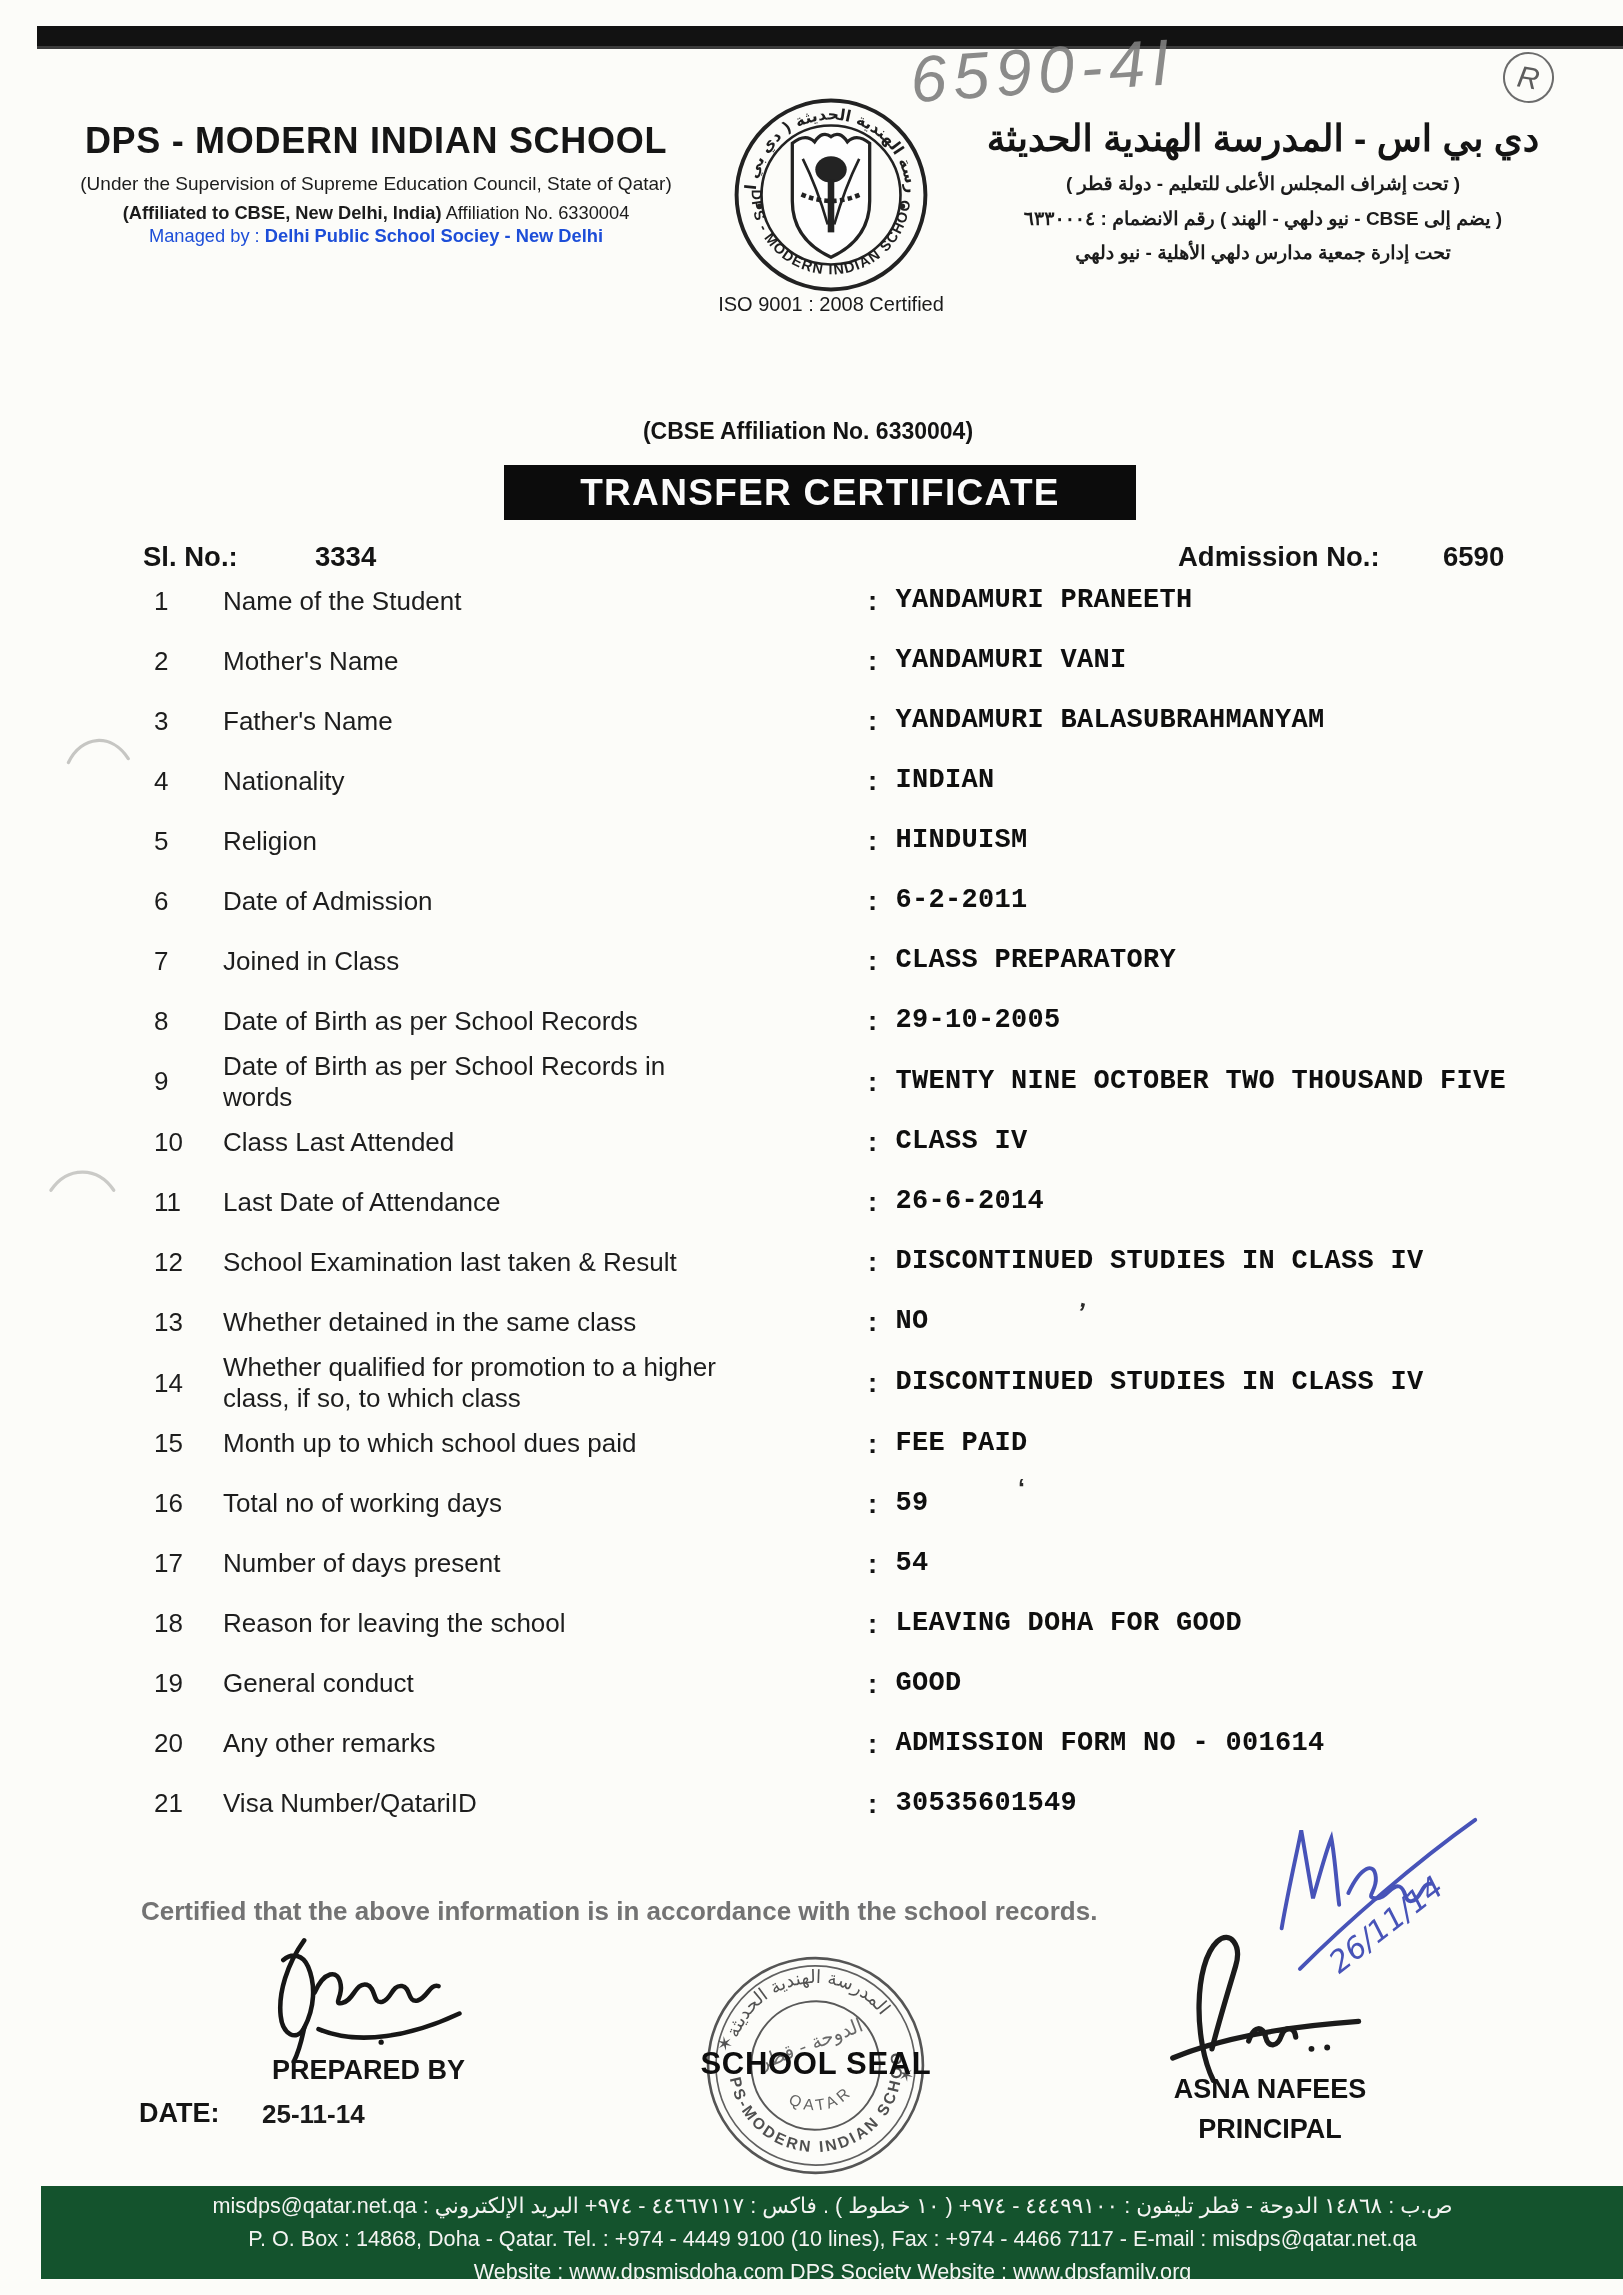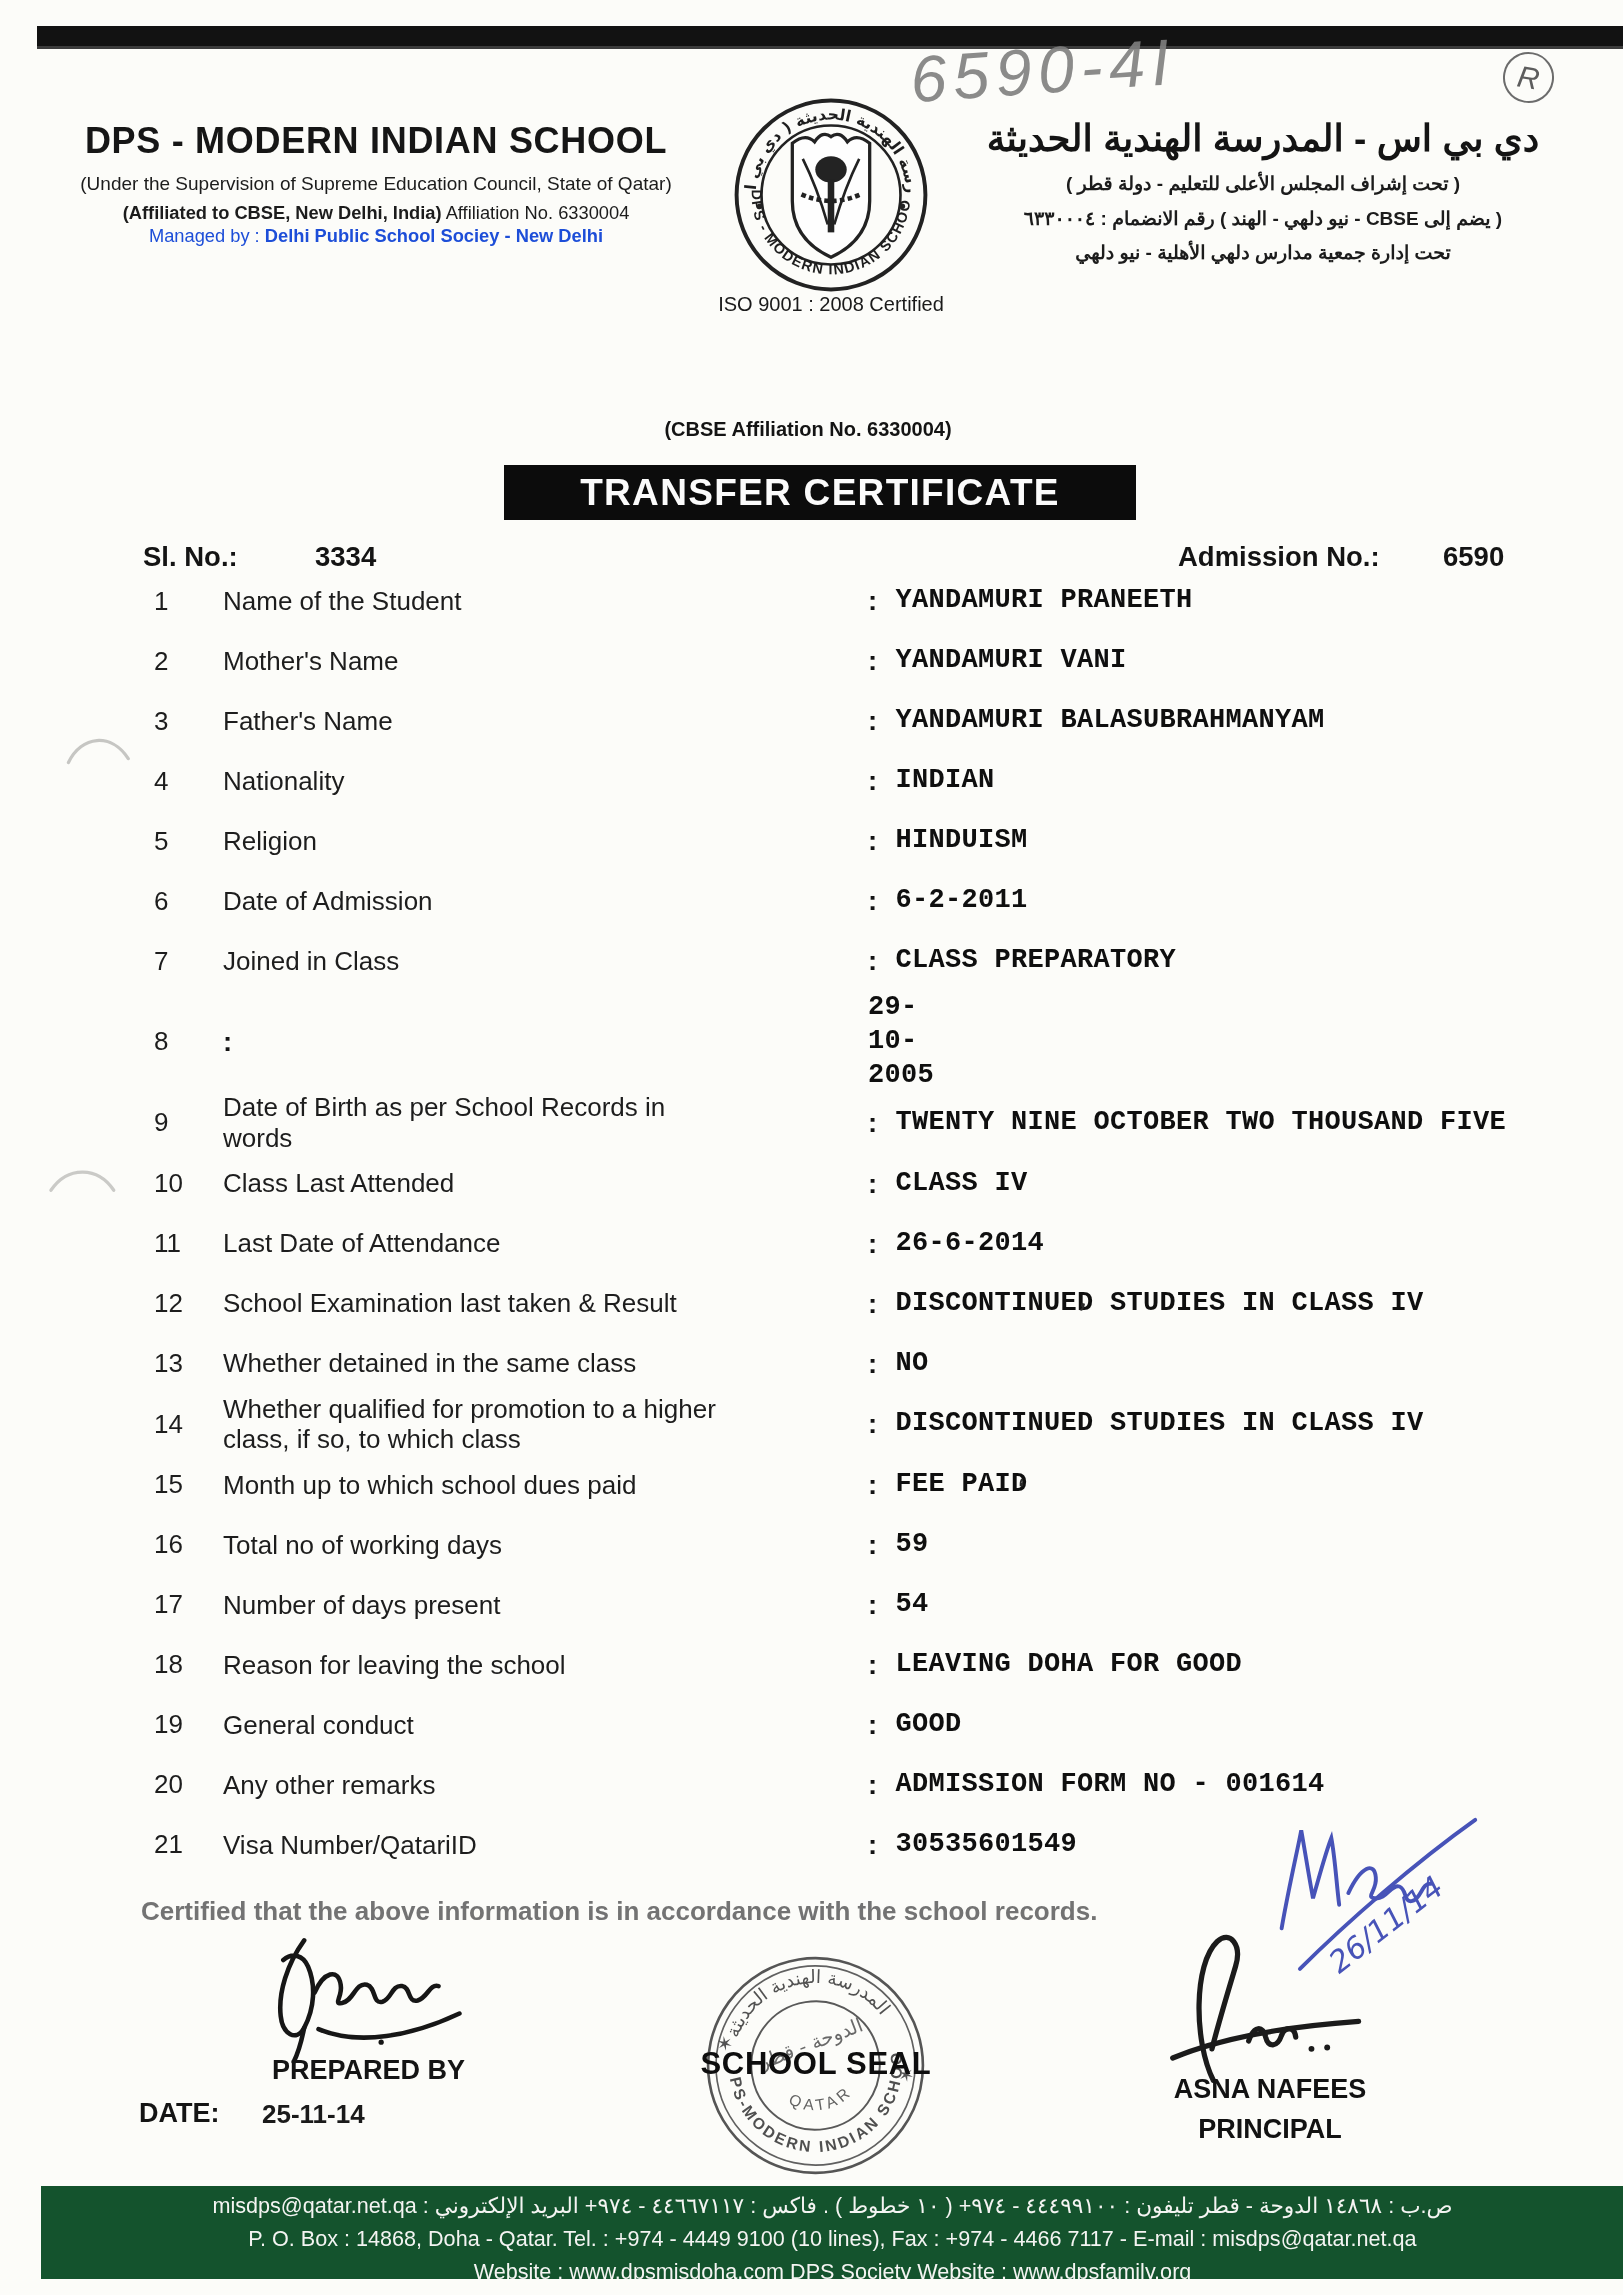--- a/index.html
+++ b/index.html
@@ -24,21 +24,21 @@
   .ar-name{font-size:37px;font-weight:bold;color:#141414;}
   .ar-line{font-size:19px;font-weight:bold;margin-top:11.8px;color:#1c1c1c;}
   .iso-line{position:absolute;left:700px;top:293px;width:262px;text-align:center;font-size:20px;color:#1a1a1a;}
   .hand-ref{position:absolute;left:910px;top:33px;font-size:65px;color:#7f7f7f;
     font-style:italic;letter-spacing:6.5px;transform:rotate(-4deg);opacity:.9;}
   .circle-r{position:absolute;left:1503px;top:52px;width:47px;height:47px;border:2.6px solid #6c6c6c;
     border-radius:50%;display:flex;align-items:center;justify-content:center;
     font-size:30px;font-style:italic;color:#5d5d5d;transform:rotate(10deg);}
   
   .cbse-line{position:absolute;left:0;top:418px;width:1616px;text-align:center;
-    font-size:20px;font-weight:bold;color:#141414;}
+    font-size:23px;font-weight:bold;color:#141414;}
   .banner{position:absolute;left:504px;top:465px;width:632px;height:55px;background:#0c0c0c;
     display:flex;align-items:center;justify-content:center;color:#fbfbfb;
     font-size:37px;font-weight:bold;letter-spacing:1.3px;}
   
   .serial{position:absolute;left:0;top:541px;width:1624px;height:39px;font-weight:bold;font-size:27.5px;color:#141414;padding-left:32px;}
   .sl-label{position:absolute;left:143px;}
   .sl-value{position:absolute;left:315px;}
   .adm-label{position:absolute;left:1178px;}
   .adm-value{position:absolute;left:1443px;}
   
@@ -179,20 +179,21 @@
 
     <div class="row">
       <span class="no">7</span>
       <span class="label">Joined in Class</span>
       <span class="colon">:</span>
       <span class="value">CLASS PREPARATORY</span>
     </div>
 
     <div class="row">
       <span class="no">8</span>
+      <span class="label">Date of Birth as per School Records</span>
       <span class="colon">:</span>
       <span class="value">29-10-2005</span>
     </div>
 
     <div class="row">
       <span class="no">9</span>
       <span class="label">Date of Birth as per School Records in words</span>
       <span class="colon">:</span>
       <span class="value">TWENTY NINE OCTOBER TWO THOUSAND FIVE</span>
     </div>

